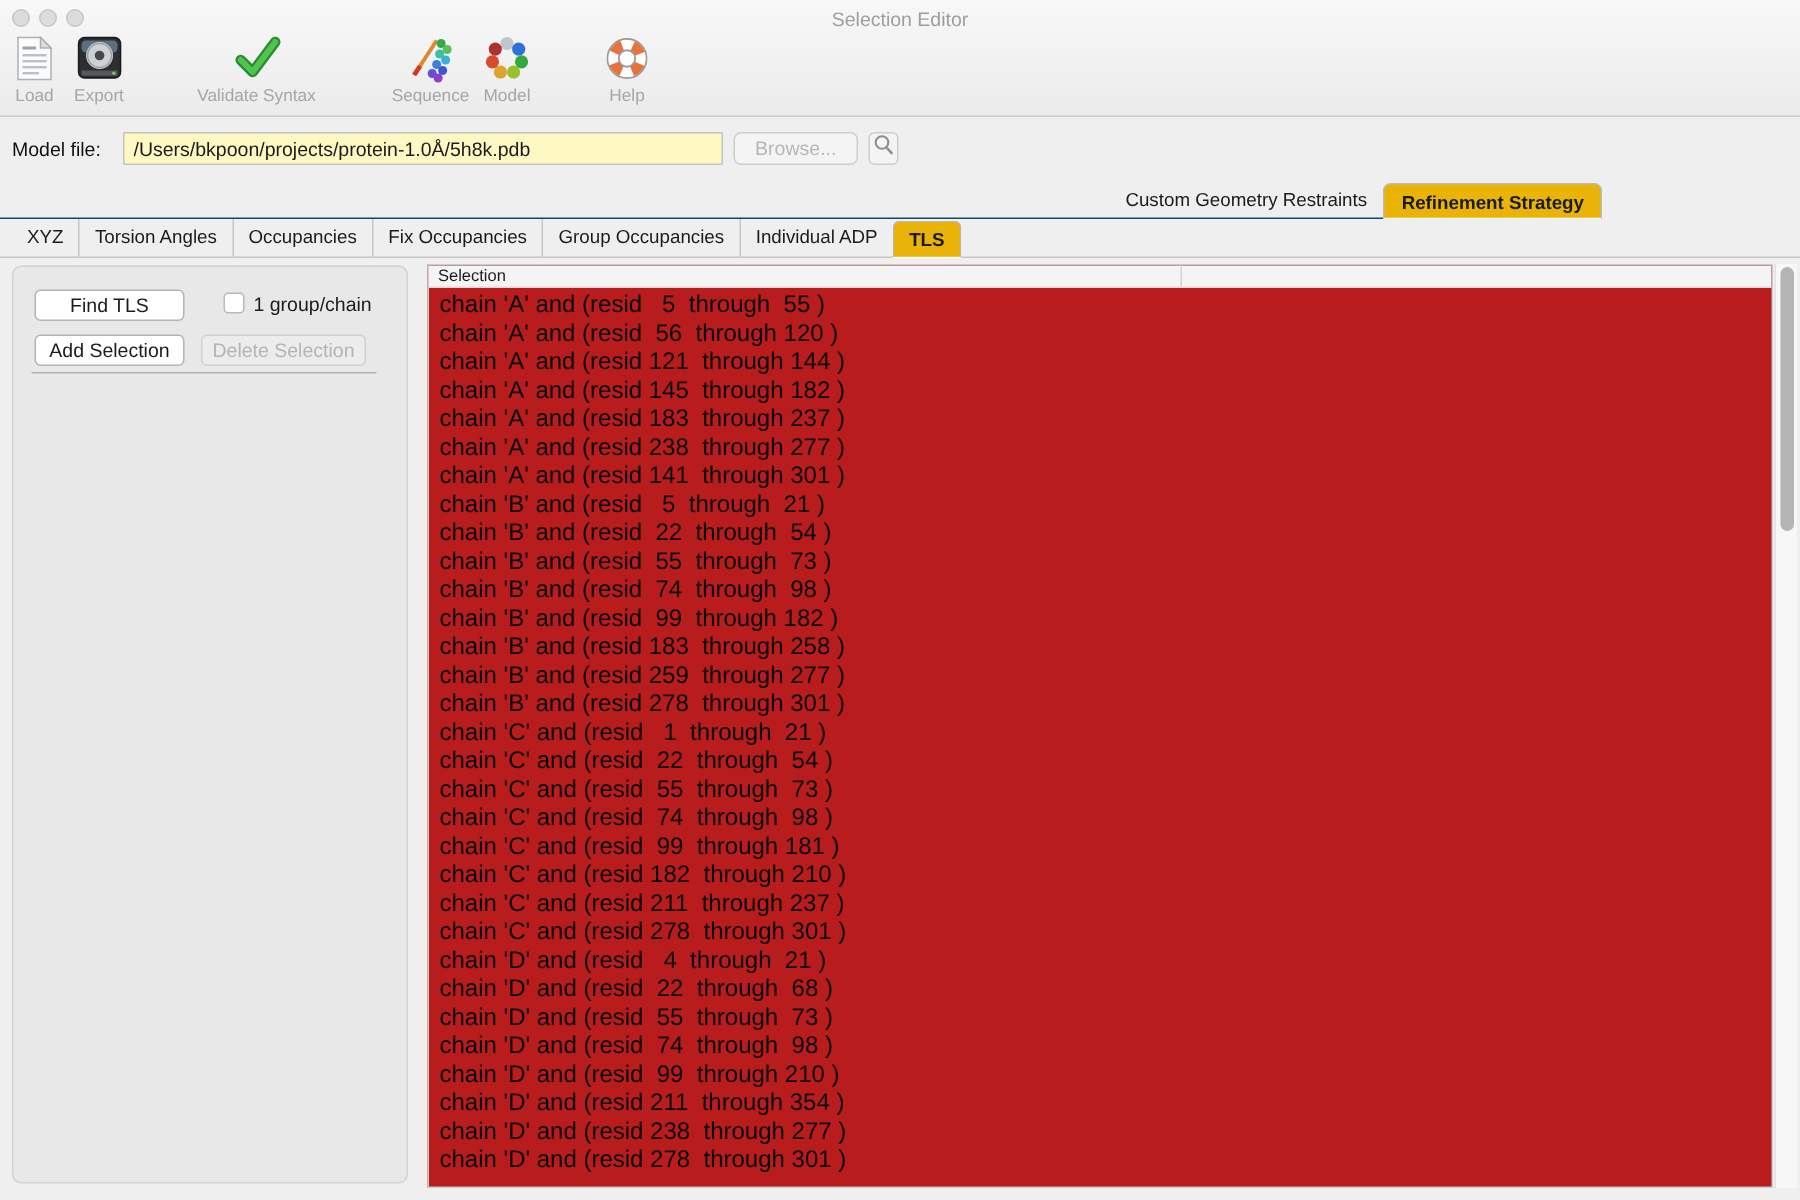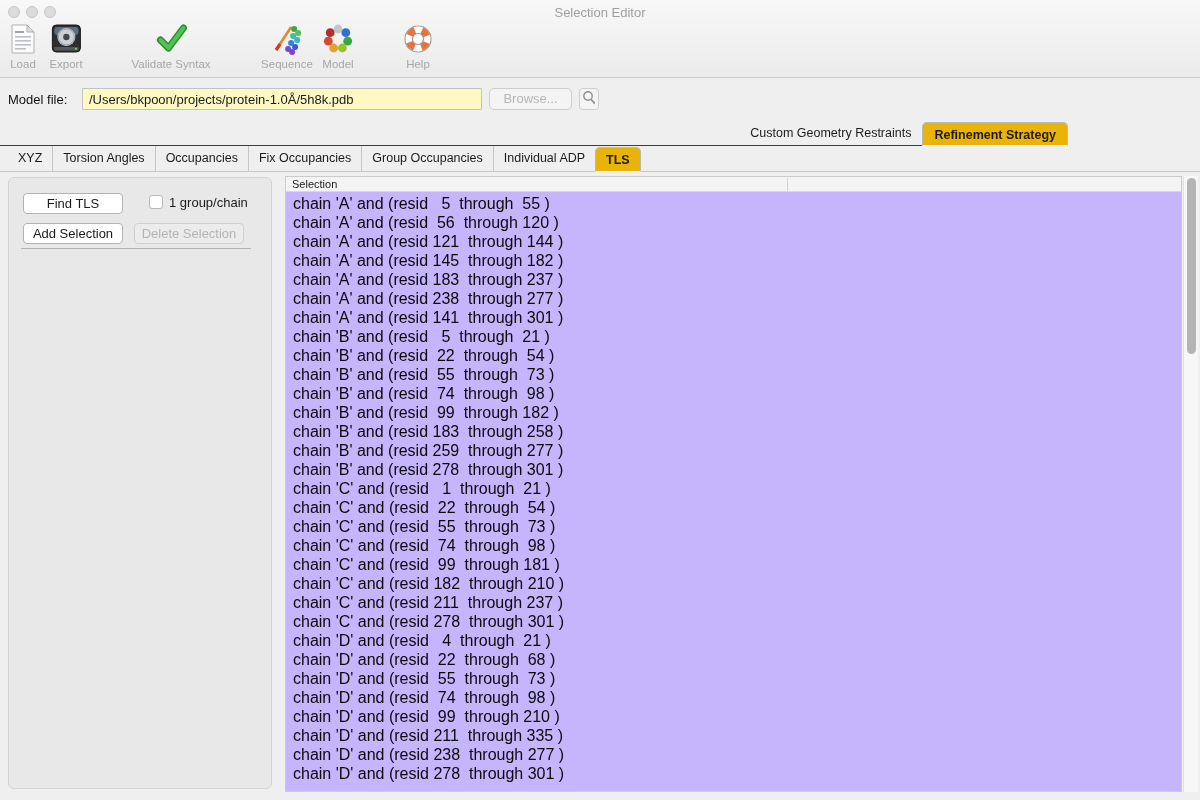--- a/index.html
+++ b/index.html
@@ -55,21 +55,21 @@
   .add-sel  { left:14px; top:45px; width:100px; }
   .del-sel  { left:125px; top:45px; width:110px; }
   .chk { position:absolute; left:140px; top:17px; width:14px; height:14px; background:#fff;
          border:1px solid #b9b9b9; border-radius:3px; }
   .chk-label { position:absolute; left:160px; top:17px; font-size:13px; color:#1b1b1b; }
   .panel-divider { position:absolute; left:12px; top:70px; width:230px; height:1px;
                    background:#b2b2b2; }
 
   
   .list-panel { position:absolute; left:285px; top:176px; width:897px; height:616px;
-                background:#c4b5fd; border:1px solid #cbcbcb; overflow:hidden; }
+                background:#b91c1c; border:1px solid #cbcbcb; overflow:hidden; }
   .list-header { position:relative; height:15px; background:#f4f4f4;
                  border-bottom:1px solid #dadada; font-size:11px; line-height:14px;
                  padding-left:6px; color:#1a1a1a; }
   .col-divider { position:absolute; left:501px; top:1px; width:1px; height:13px; background:#d2d2d2; }
   .rows { padding-top:2px; }
   .row { height:19px; line-height:19px; font-size:16px; padding-left:7px;
          white-space:pre; color:#0a0a0a; }
 
   
   .scrollbar { position:absolute; left:1183px; top:176px; width:15px; height:616px;
@@ -267,21 +267,21 @@
         <div class="row">chain 'D' and (resid   4  through  21 )</div>
 
         <div class="row">chain 'D' and (resid  22  through  68 )</div>
 
         <div class="row">chain 'D' and (resid  55  through  73 )</div>
 
         <div class="row">chain 'D' and (resid  74  through  98 )</div>
 
         <div class="row">chain 'D' and (resid  99  through 210 )</div>
 
-        <div class="row">chain 'D' and (resid 211  through 335 )</div>
+        <div class="row">chain 'D' and (resid 211  through 354 )</div>
 
         <div class="row">chain 'D' and (resid 238  through 277 )</div>
 
         <div class="row">chain 'D' and (resid 278  through 301 )</div>
       </div>
   </div>
 
   <div class="scrollbar">
     <div class="thumb"></div>
   </div>

